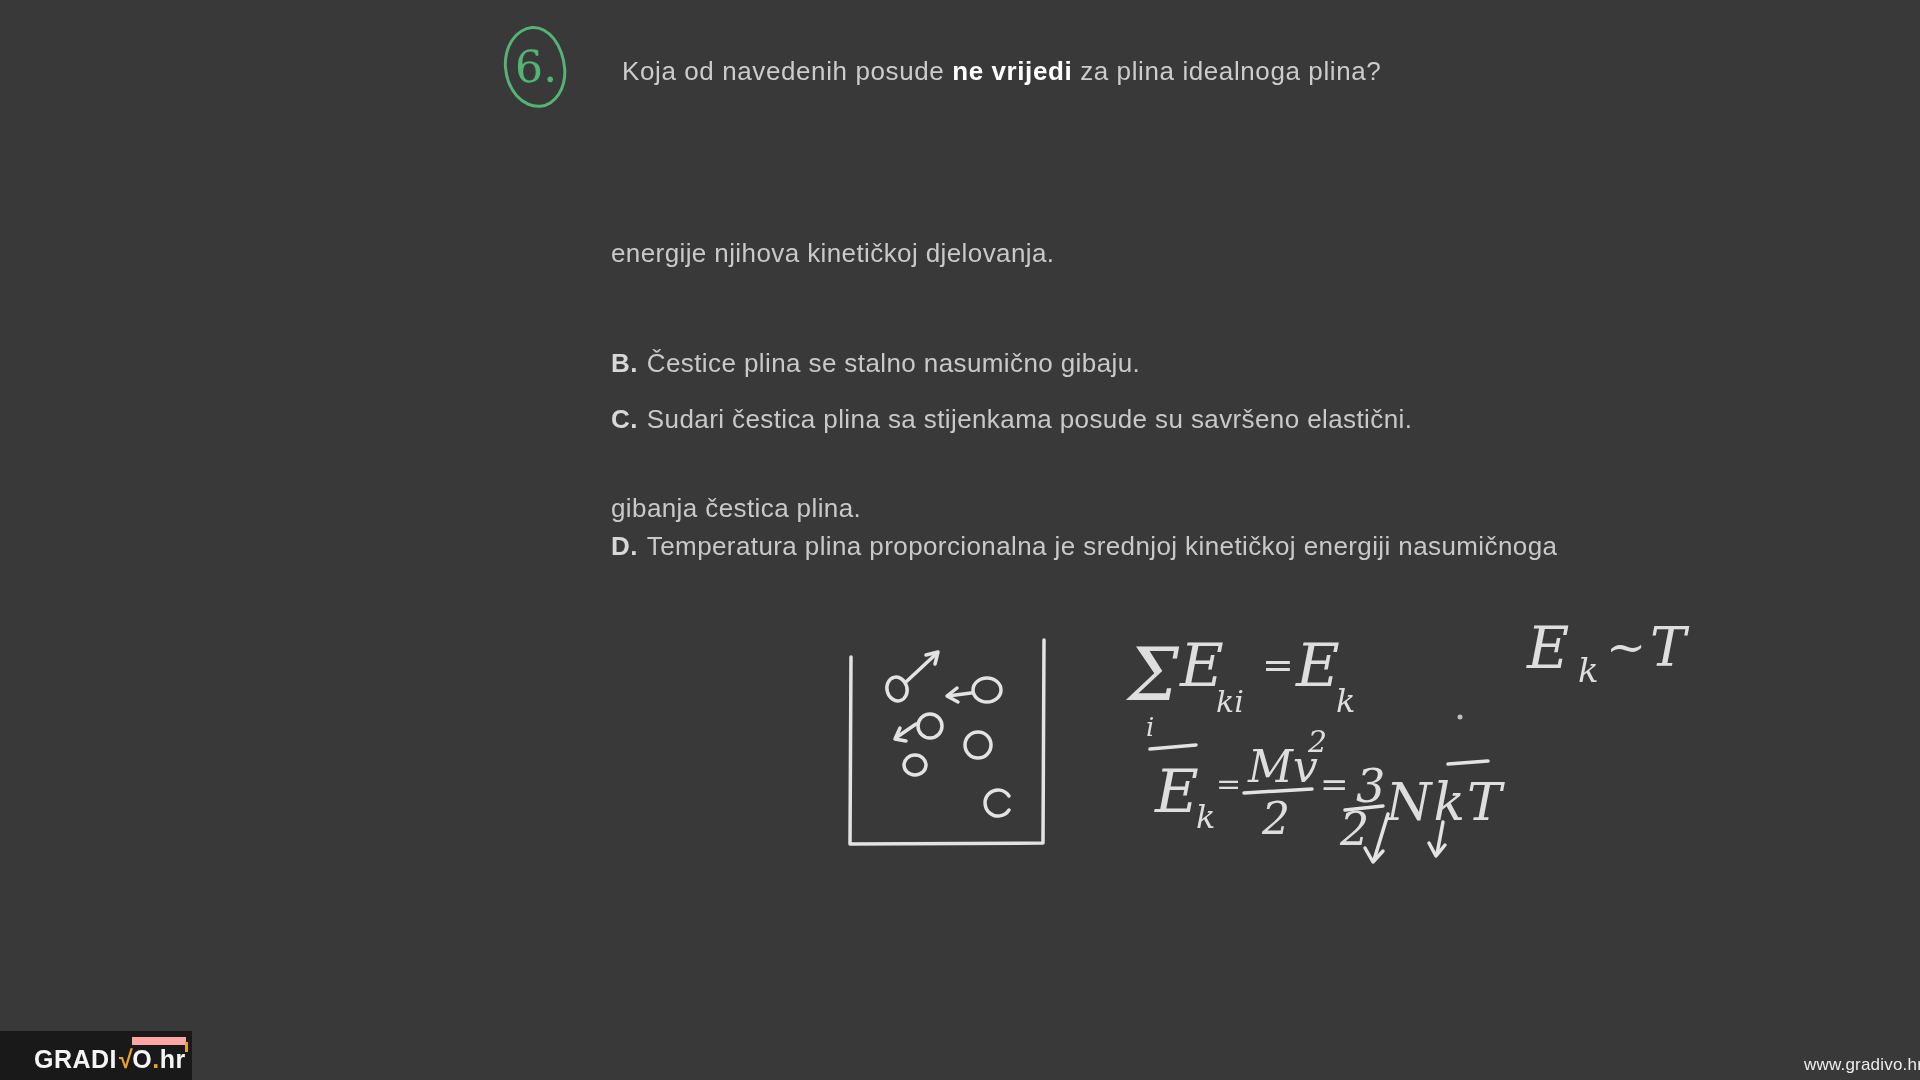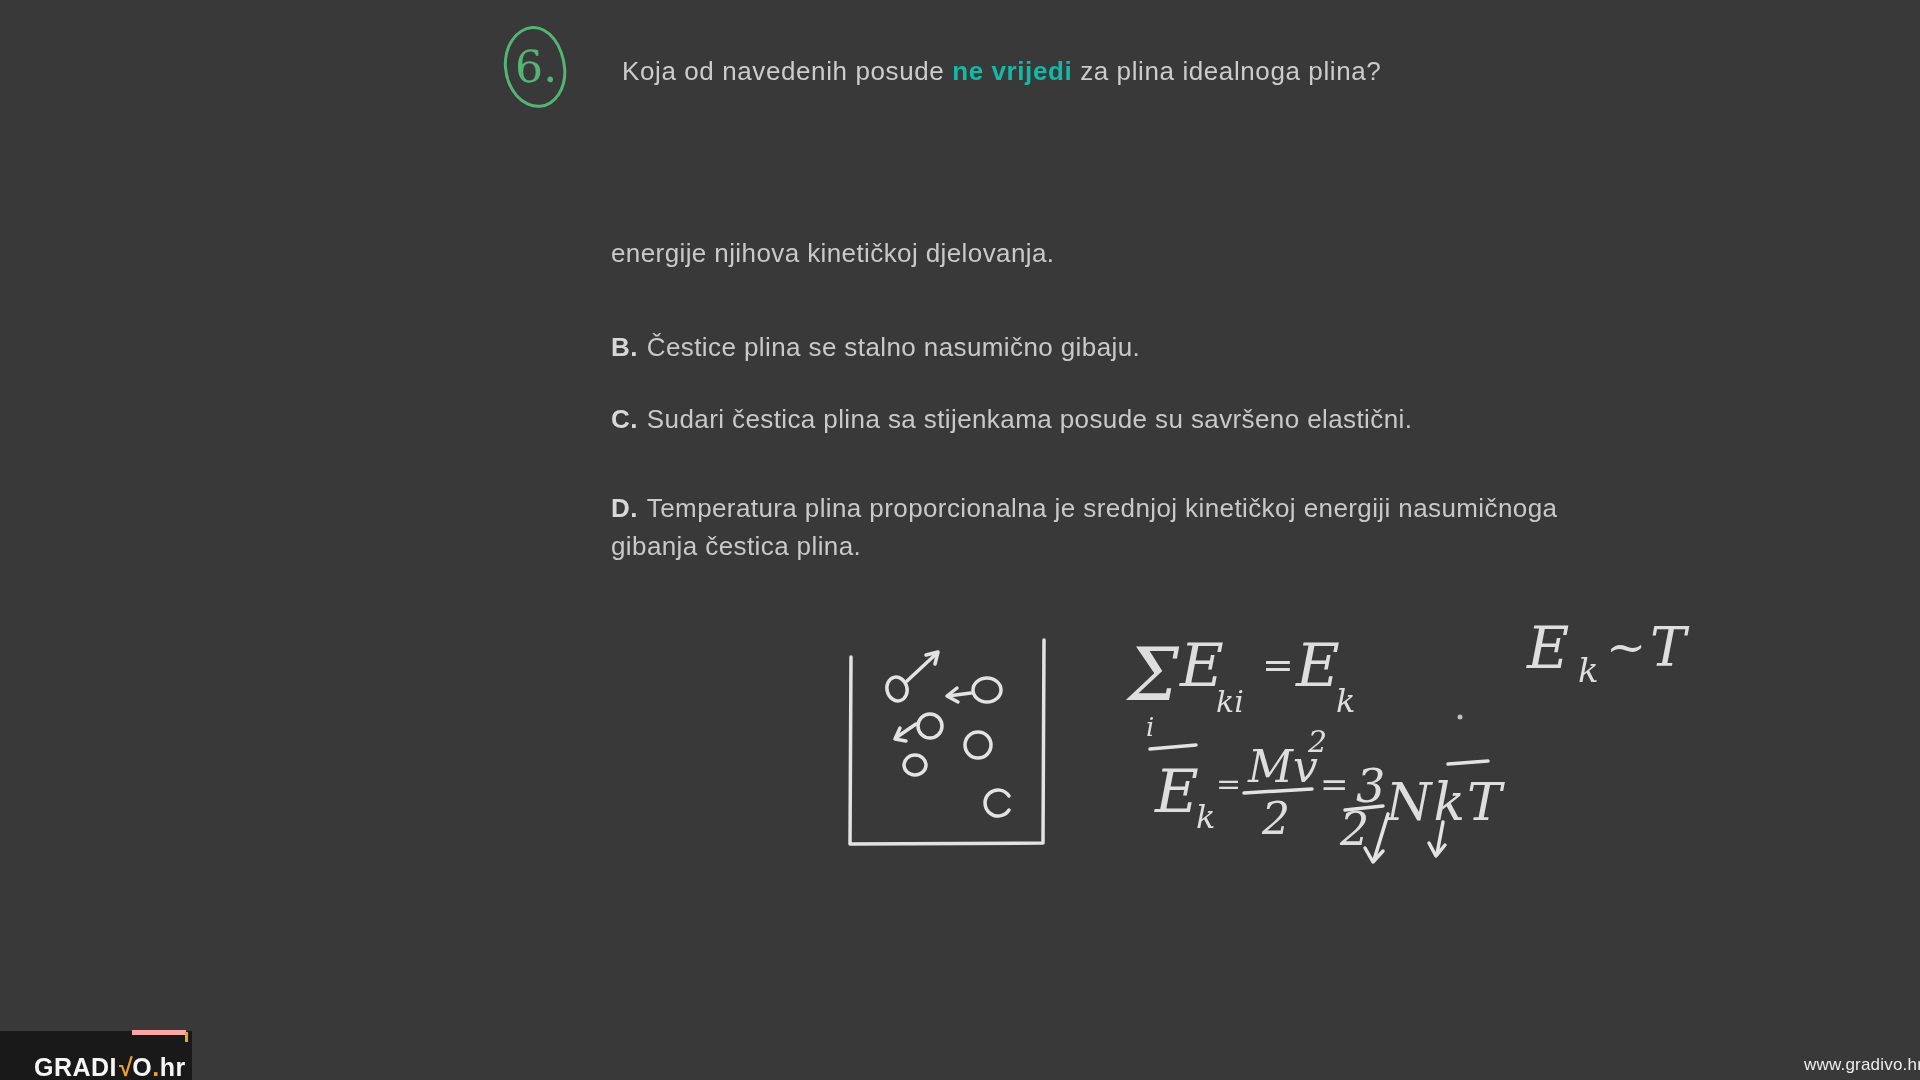--- a/index.html
+++ b/index.html
@@ -19,46 +19,46 @@
   }
   .q-num{
     font-family:"DejaVu Serif",serif;
     font-size:44px;color:#53b474;transform:rotate(3deg);
     margin-top:-2px;margin-left:2px;
   }
   .q-text{
     position:absolute;left:622px;top:56px;
     font-size:26px;letter-spacing:.6px;color:#cccccc;
   }
-  .q-text .b{font-weight:bold;color:#14b8a6;}
+  .q-text .b{font-weight:bold;color:#ffffff;}
   
   .option{
     position:absolute;left:611px;width:1120px;
     font-size:26px;line-height:38px;letter-spacing:.4px;color:#c9c9c9;
   }
   #optA{top:234px}
-  #optB{top:328px}
+  #optB{top:344px}
   #optC{top:400px}
   #optD{top:489px}
   .olabel{font-weight:bold;color:#d8d8d8;margin-right:9px;}
   
   .sketch{position:absolute;left:0;top:0;width:1920px;height:1080px;}
   .chalk{stroke:#e3e3e3;stroke-width:3.5;fill:none;stroke-linecap:round;stroke-linejoin:round;}
   .ftext{font-family:"DejaVu Serif",serif;font-style:italic;fill:#dedede;}
   
   .logo-box{
     position:absolute;left:0;top:1031px;width:192px;height:49px;
     background:#191919;display:flex;align-items:center;
     padding-left:34px;box-sizing:border-box;
   }
   .logo{font-weight:bold;font-size:25px;color:#f5f5f5;letter-spacing:.5px;white-space:nowrap;}
   .logo .radical{color:#eda12d;margin:0 -1px 0 2px;}
   .logo .obar{
-    position:relative;display:inline-block;border-top:5px solid #fca5a5;
-    line-height:1.05;padding-top:19px;
+    position:relative;display:inline-block;border-top:8px solid #fca5a5;
+    line-height:1.05;padding-top:1px;
   }
   .logo .obar::after{
     content:"";position:absolute;right:-2px;top:-3px;width:3px;height:10px;background:#eda12d;
   }
   .logo .dot{color:#eda12d;}
   .site-url{
     position:absolute;left:1804px;top:1055px;
     font-size:17px;color:#ededed;letter-spacing:.2px;
   }
 </style>
@@ -79,22 +79,22 @@
 
   <div class="option" id="optB">
     <div class="oline"><span class="olabel">B.</span><span>Čestice plina se stalno nasumično gibaju.</span></div>
   </div>
 
   <div class="option" id="optC">
     <div class="oline"><span class="olabel">C.</span><span>Sudari čestica plina sa stijenkama posude su savršeno elastični.</span></div>
   </div>
 
   <div class="option" id="optD">
+    <div class="oline">gibanja čestica plina.</div>
     <div class="oline"><span class="olabel">D.</span><span>Temperatura plina proporcionalna je srednjoj kinetičkoj energiji nasumičnoga</span></div>
-    <div class="oline">gibanja čestica plina.</div>
   </div>
 
   <svg class="sketch" viewBox="0 0 1920 1080">
 
     <path class="chalk" d="M 851 657 L 850 844 L 1043 843 L 1044 640"></path>
 
     <g>
       <ellipse class="chalk" cx="897" cy="689" rx="10" ry="12" transform="rotate(-15 897 689)"></ellipse>
       <ellipse class="chalk" cx="987" cy="690" rx="14" ry="12"></ellipse>
       <circle class="chalk" cx="930" cy="726" r="12"></circle>

